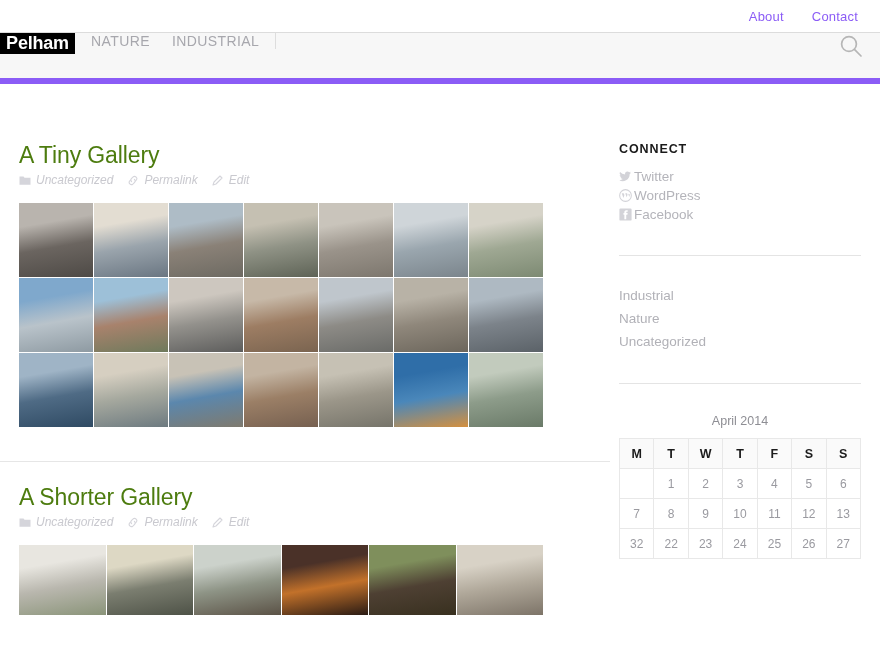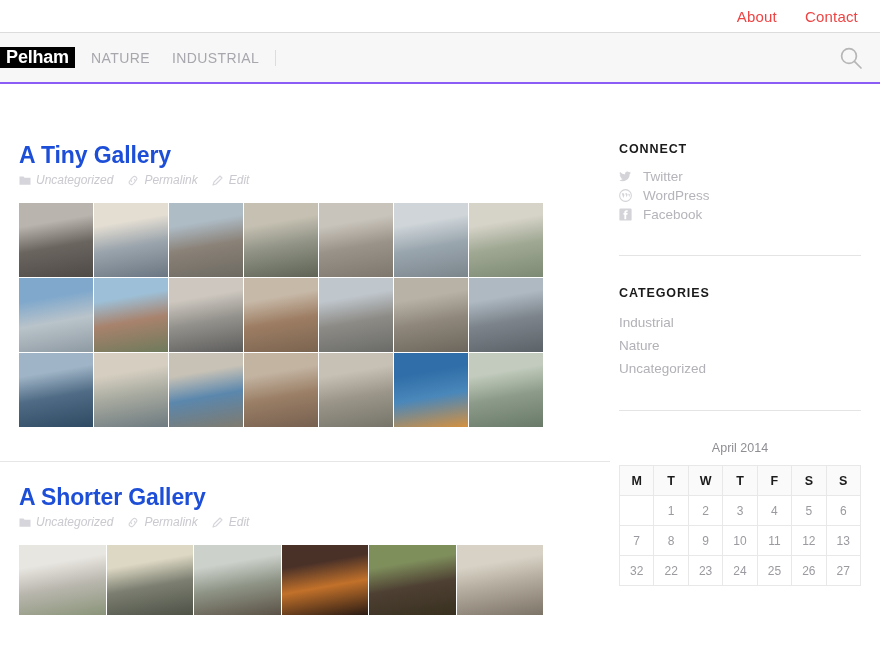--- a/index.html
+++ b/index.html
@@ -13,37 +13,37 @@
   
   .topbar {
     height: 32px;
     display: flex;
     align-items: center;
     justify-content: flex-end;
     padding-right: 22px;
     background: #ffffff;
   }
   .topbar a {
-    color: #ef4444;
-    font-size: 15px;
+    color: #8b5cf6;
+    font-size: 13px;
     text-decoration: none;
     margin-left: 28px;
     letter-spacing: .2px;
     text-align: center;
   }
 
   
   .header {
     position: relative;
     height: 52px;
     background: #f7f7f7;
     border-top: 1px solid #dcdcdc;
-    border-bottom: 2px solid #8b5cf6;
-    display: flex;
-    align-items: center;
+    border-bottom: 6px solid #8b5cf6;
+    display: flex;
+    align-items: flex-start;
   }
   .brand {
     width: 75px;
     background: #000000;
     display: flex;
     align-items: center;
     justify-content: center;
   }
   .brand-name {
     color: #ffffff;
@@ -102,22 +102,22 @@
   .sidebar {
     width: 270px;
     padding-left: 9px;
     padding-right: 19px;
   }
 
   
   .post { padding-bottom: 4px; }
   .post-title {
     font-size: 23px;
-    font-weight: bold;
-    color: #1d4ed8;
+    font-weight: normal;
+    color: #4d7c0f;
     letter-spacing: -.1px;
     margin-bottom: 4px;
   }
   .post-meta {
     display: flex;
     align-items: center;
     gap: 14px;
     font-size: 12px;
     font-style: italic;
     color: #c9c9cf;
@@ -150,21 +150,21 @@
     font-size: 12.5px;
     font-weight: bold;
     color: #1a1a1a;
     letter-spacing: .9px;
     margin-bottom: 13px;
   }
   .social-list { list-style: none; }
   .social-list li {
     display: flex;
     align-items: center;
-    gap: 11px;
+    gap: 2px;
     margin-bottom: 4px;
   }
   .social-list a {
     color: #b4b4ba;
     font-size: 13.5px;
     text-decoration: none;
   }
   .social-icon { width: 13px; height: 13px; display: block; }
 
   .widget-sep {
@@ -346,21 +346,20 @@
             <path d="M10.4 8.2H8.9v5.6H6.6V8.2H5.5V6.3h1.1V5.1c0-1 .5-2.4 2.4-2.4h1.7v1.9H9.5c-.2 0-.5.1-.5.6v1.1h1.6z" fill="#ffffff"></path>
           </svg>
           <a>Facebook</a>
         </li>
       </ul>
     </section>
 
     <hr class="widget-sep">
 
     <section class="widget">
-      <h3 class="widget-title">CATEGORIES</h3>
       <ul class="cat-list">
         <li>
           <a>Industrial</a>
         </li>
         <li>
           <a>Nature</a>
         </li>
         <li>
           <a>Uncategorized</a>
         </li>

